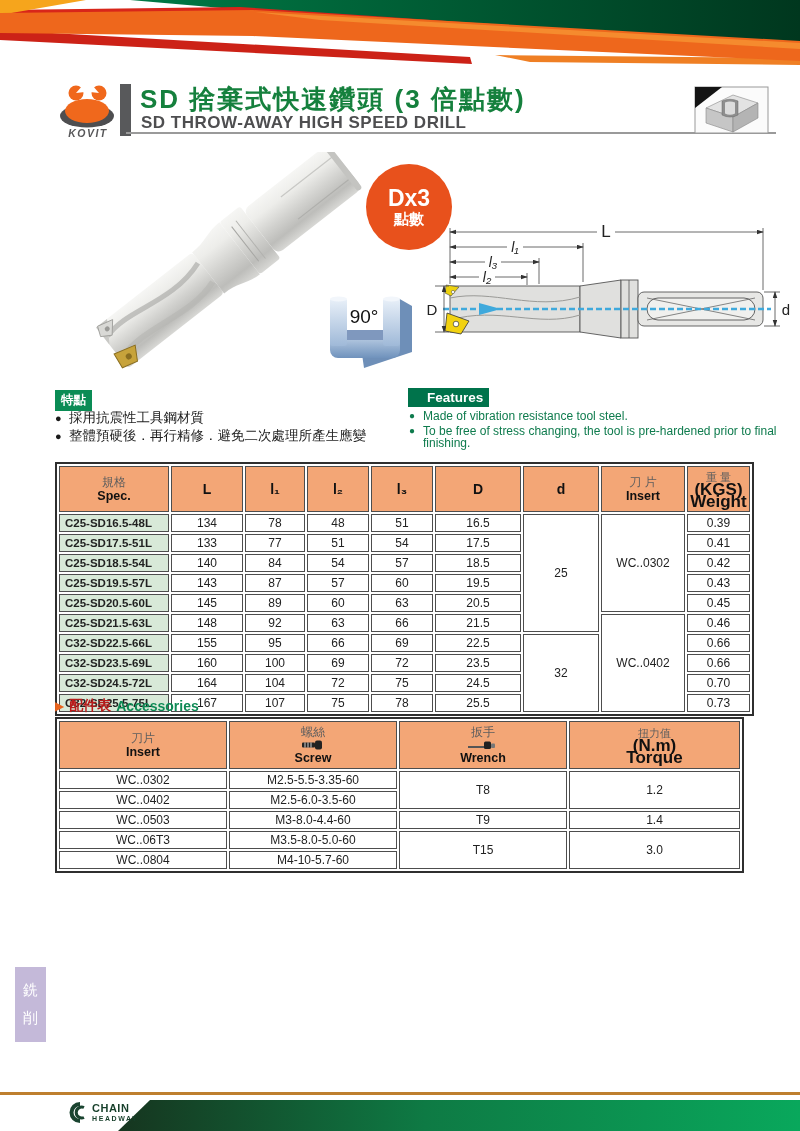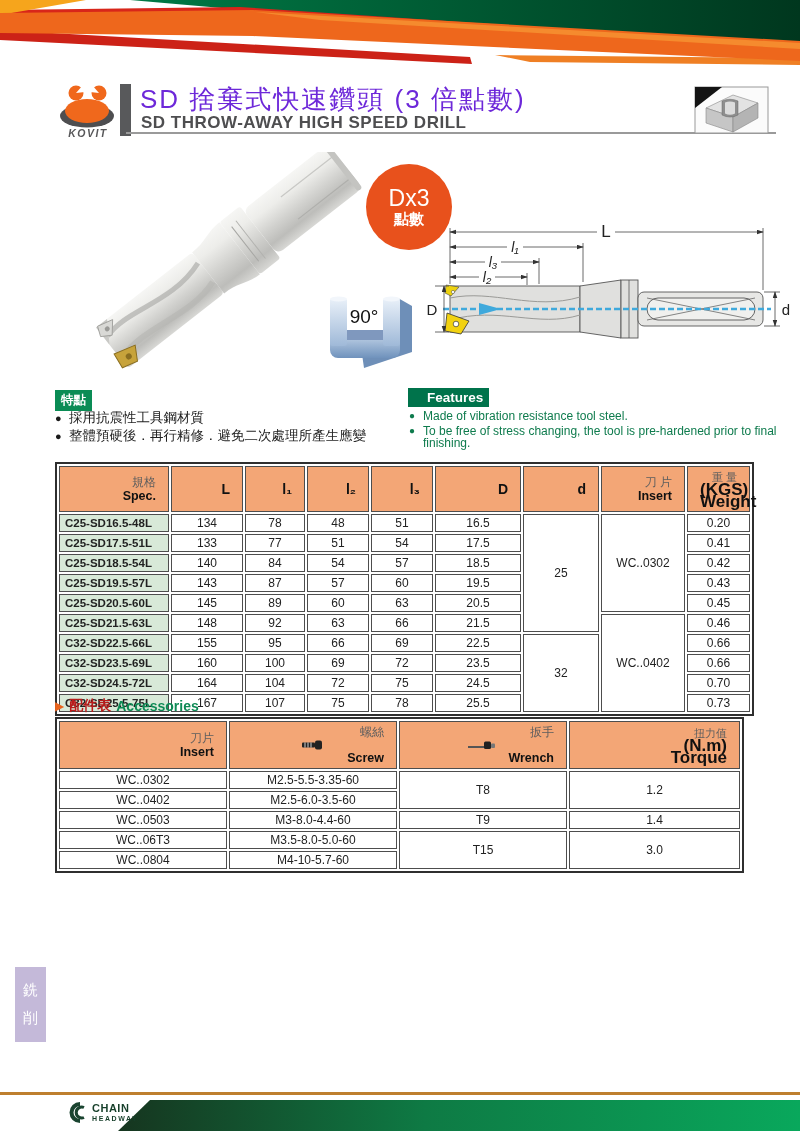--- a/index.html
+++ b/index.html
@@ -2,47 +2,47 @@
 <html><head>
 <meta charset="utf-8">
 <style>
   html,body{margin:0;padding:0;background:#fff;}
   .page{position:relative;width:800px;height:1131px;background:#fff;overflow:hidden;
         font-family:"Liberation Sans", sans-serif;}
   .abs{position:absolute;}
 
   
   .title-bar{left:120px;top:84px;width:11px;height:52px;background:#58595B;}
-  .title-zh{left:140px;top:82px;font-size:26px;font-weight:normal;color:#6d28d9;letter-spacing:2px;white-space:nowrap;}
+  .title-zh{left:140px;top:82px;font-size:26px;font-weight:bold;color:#15803d;letter-spacing:2px;white-space:nowrap;}
   .title-en{left:141px;top:113px;font-size:17px;font-weight:bold;color:#4E4E50;letter-spacing:.5px;white-space:nowrap;}
   .header-rule{left:126px;top:132px;width:650px;height:2px;background:#9a9a9a;}
 
   
   .dx3{left:366px;top:164px;width:86px;height:86px;border-radius:50%;background:#E8511C;
        display:flex;flex-direction:column;align-items:center;justify-content:center;color:#fff;}
-  .dx3 .l1{font-size:23px;font-weight:normal;line-height:24px;}
+  .dx3 .l1{font-size:23px;font-weight:bold;line-height:24px;}
   .dx3 .l2{font-size:15px;font-weight:bold;line-height:18px;}
 
   
   .badge{display:inline-block;color:#fff;font-weight:bold;padding:2px 6px;}
   .badge-zh{left:55px;top:390px;background:#0A8C55;font-size:12.5px;}
   .badge-en{left:408px;top:388px;background:#00734B;font-size:13.5px;padding-left:19px;}
   .feat{list-style:none;margin:0;padding:0;}
   .feat li{display:flex;align-items:flex-start;}
   .feat .blt{flex:0 0 14px;}
   .feat-zh{left:55px;top:409px;width:345px;font-size:13.5px;color:#222;}
   .feat-zh li{line-height:18px;}
   .feat-zh .blt{color:#1a1a1a;font-size:11px;line-height:18px;}
   .feat-en{left:409px;top:410px;width:372px;font-size:12px;color:#0E7B4D;}
   .feat-en li{line-height:12.5px;margin-bottom:2px;}
   .feat-en .blt{color:#0E7B4D;font-size:10px;line-height:12.5px;}
 
   
   table.cat{border-collapse:separate;border-spacing:2px;table-layout:fixed;background:#fff;border:2px solid #2F2F2F;}
-  table.cat th{background:#F3A676;border:1px solid #4d4d4d;font-weight:normal;padding:3px 12px;vertical-align:middle;text-align:right;}
+  table.cat th{background:#F3A676;border:1px solid #4d4d4d;font-weight:normal;padding:3px 0;vertical-align:middle;}
   table.cat td{border:1px solid #4d4d4d;text-align:center;font-size:12px;color:#222;height:16px;padding:0;vertical-align:middle;}
   table.cat td.spec{background:#D8E9D8;text-align:left;padding-left:5px;font-size:11.5px;font-weight:bold;}
   table.cat th .zh{display:block;font-size:12px;color:#5E5E5E;line-height:14px;}
   table.cat th .en{display:block;font-size:12.5px;font-weight:bold;color:#111;line-height:14px;}
   table.cat th .sm{display:block;font-size:17px;font-weight:bold;color:#111;line-height:12px;}
   table.cat th.sym{font-size:14px;font-weight:bold;color:#111;}
   .spec-tbl{left:55px;top:462px;width:695px;}
   .acc-title{left:55px;top:697px;display:flex;align-items:center;gap:5px;}
   .acc-title .arr{color:#E8641E;font-size:12px;}
   .acc-title .zh{font-size:14px;font-weight:bold;color:#b91c1c;}
@@ -278,21 +278,21 @@
     <tbody>
         <tr>
           <td class="spec">C25-SD16.5-48L</td>
           <td>134</td>
           <td>78</td>
           <td>48</td>
           <td>51</td>
           <td>16.5</td>
           <td rowspan="6">25</td>
           <td rowspan="5">WC..0302</td>
-          <td>0.20</td>
+          <td>0.39</td>
         </tr>
         <tr>
           <td class="spec">C25-SD17.5-51L</td>
           <td>133</td>
           <td>77</td>
           <td>51</td>
           <td>54</td>
           <td>17.5</td>
           <td>0.41</td>
         </tr>

